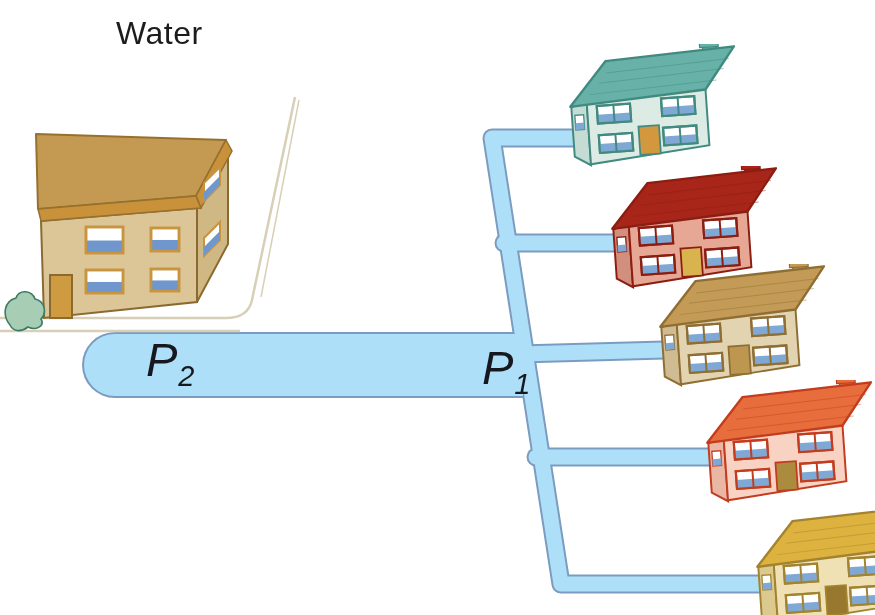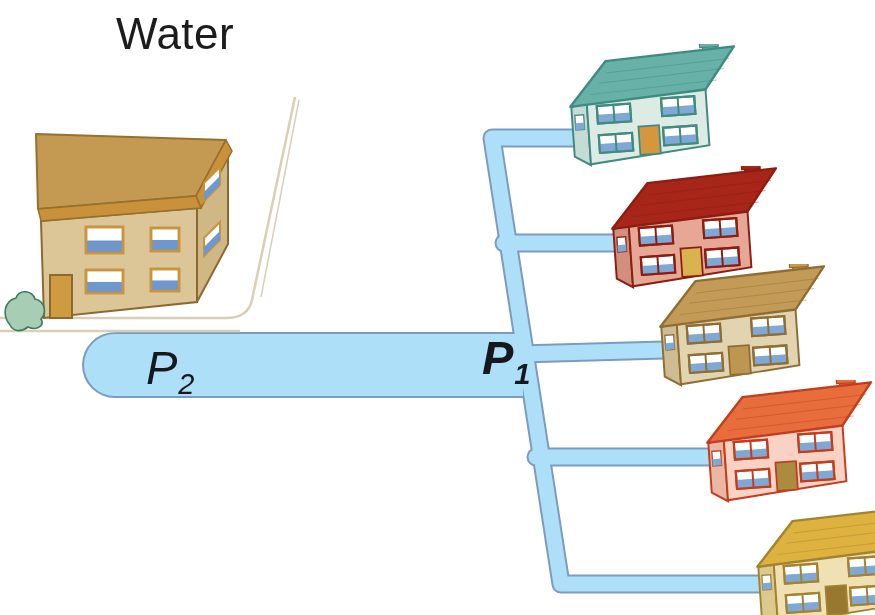--- a/index.html
+++ b/index.html
@@ -6,29 +6,29 @@
   #canvas{
     position:relative;width:875px;height:615px;overflow:hidden;background:#ffffff;
     font-family:"Liberation Sans", sans-serif;
   }
   #canvas svg{position:absolute;left:0;top:0;}
   #pipes{z-index:1;}
   #wwb{position:absolute;left:0;top:120px;width:250px;height:212px;z-index:3;}
   .house{position:absolute;z-index:4;}
   #title{
     position:absolute;left:116px;top:4px;z-index:5;
-    font-size:44px;line-height:59px;color:#1c1c1c;letter-spacing:0.5px;
+    font-size:32px;line-height:59px;color:#1c1c1c;letter-spacing:0.5px;
   }
   .plabel{
     position:absolute;z-index:5;color:#16181d;
     font-style:italic;font-size:47px;font-weight:500;line-height:1;
   }
   .plabel sub{font-size:29px;line-height:1;vertical-align:-10px;margin-left:1px;}
-  #p2{left:146px;top:344px;}
-  #p1{left:482px;top:334px;font-weight:bold;}
+  #p2{left:146px;top:336px;}
+  #p1{left:482px;top:344px;}
 </style>
 </head>
 <body>
 
 <div id="canvas">
   <svg id="pipes" width="875" height="615" viewBox="0 0 875 615">
       <g>
         <circle cx="115" cy="365" r="33" fill="#7b9cc0"></circle>
         <line x1="115" y1="365" x2="523" y2="365" stroke="#7b9cc0" stroke-width="66"></line>
         <polyline points="584,138 492,138 561,584 760,584" fill="none" stroke="#7b9cc0" stroke-width="19" stroke-linejoin="round" stroke-linecap="round"></polyline>

